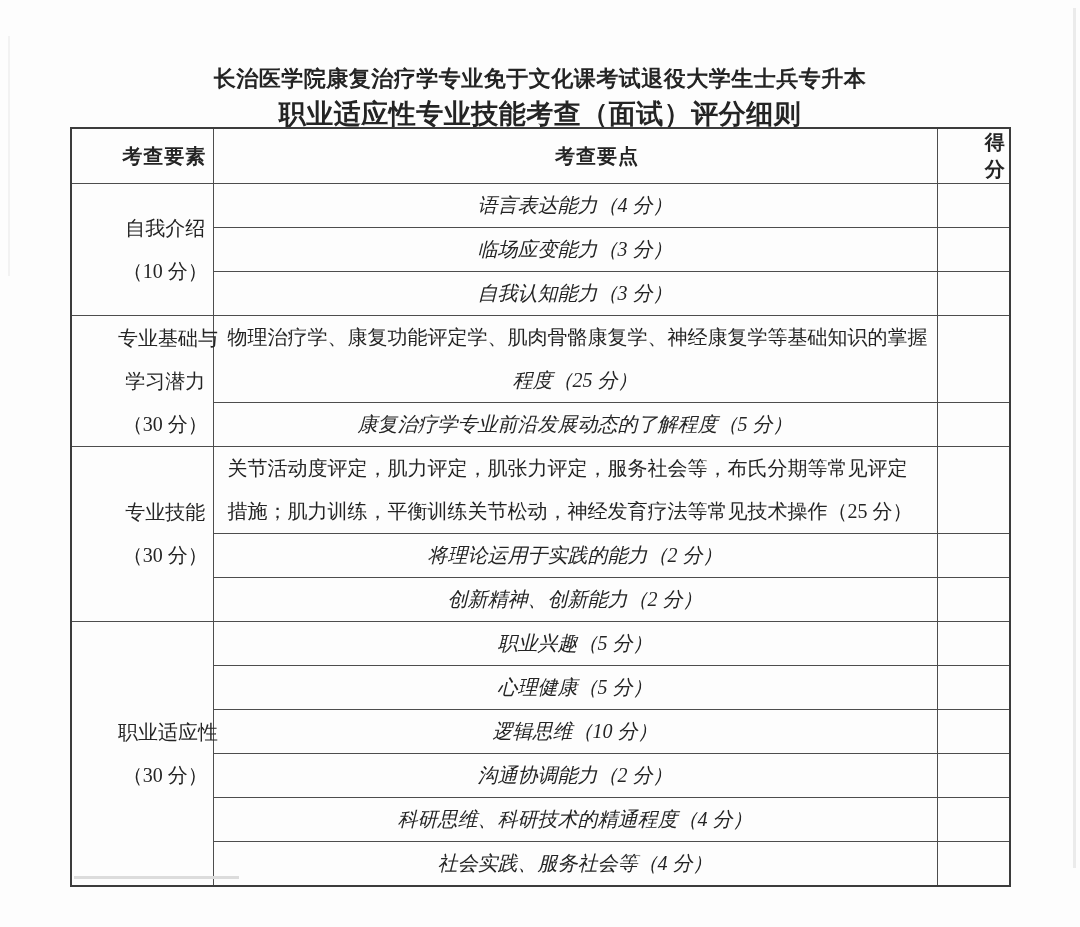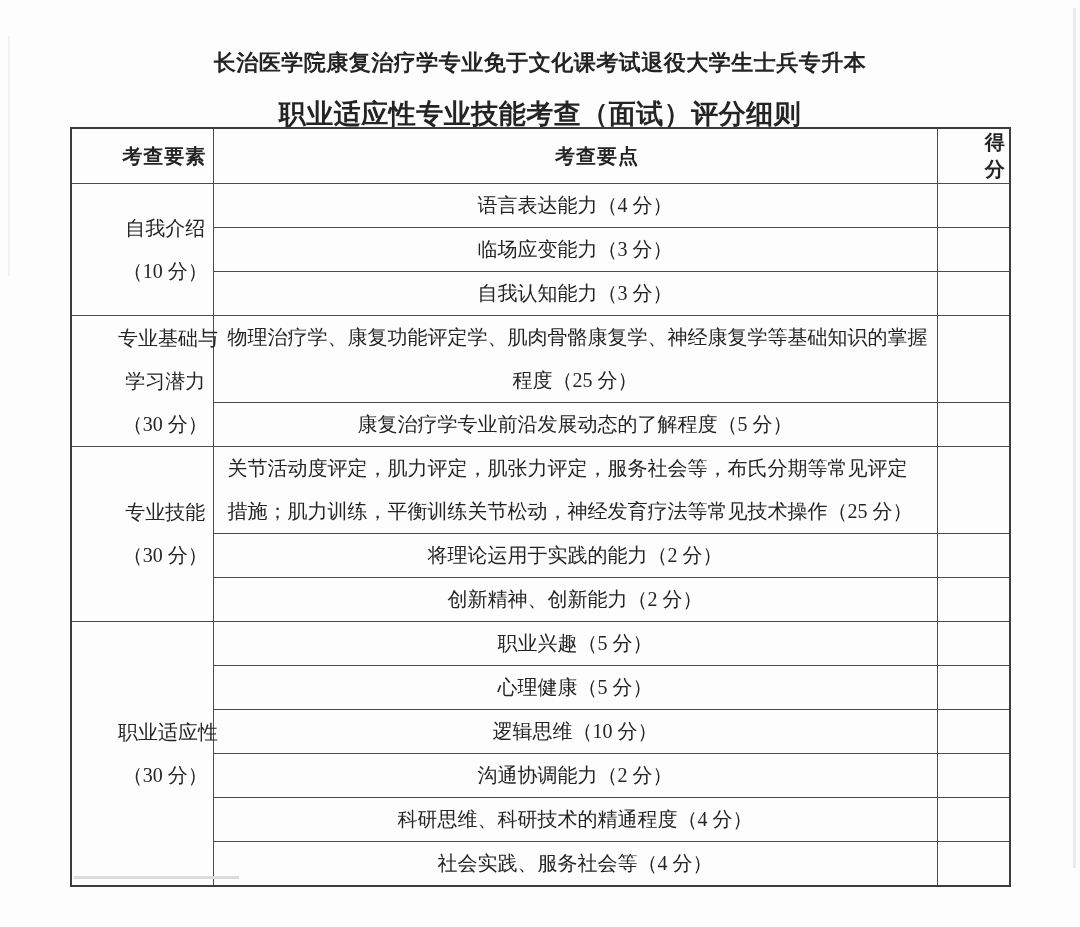--- a/index.html
+++ b/index.html
@@ -19,21 +19,21 @@
   .title {
     position: absolute;
     left: 0;
     width: 100%;
     text-align: center;
     font-weight: 700;
     font-size: 22px;
     letter-spacing: 0.5px;
     white-space: nowrap;
   }
-  .title1 { top: 48px; }
+  .title1 { top: 64px; }
   .title2 { top: 96px; font-size: 27px; }
 
   table.rubric {
     position: absolute;
     left: 70px;
     top: 127px;
     width: 939px;
     border-collapse: collapse;
     table-layout: fixed;
     border: 2px solid #3c3c3c;
@@ -64,21 +64,21 @@
   td.element .eline {
     line-height: 43px;
     white-space: nowrap;
     padding-left: 46px;
   }
   td.points .pline {
     line-height: 43px;
     white-space: nowrap;
     overflow: hidden;
   }
-  .pline.center { text-align: center; }
+  .pline.center { text-align: center; font-style: italic; }
   .pline.left   { text-align: left; padding-left: 14px; padding-right: 15px; }
   td.score { background: #fdfdfd; }
 
   
   .smudge-bottom {
     position: absolute;
     left: 74px;
     top: 876px;
     width: 165px;
     height: 3px;

